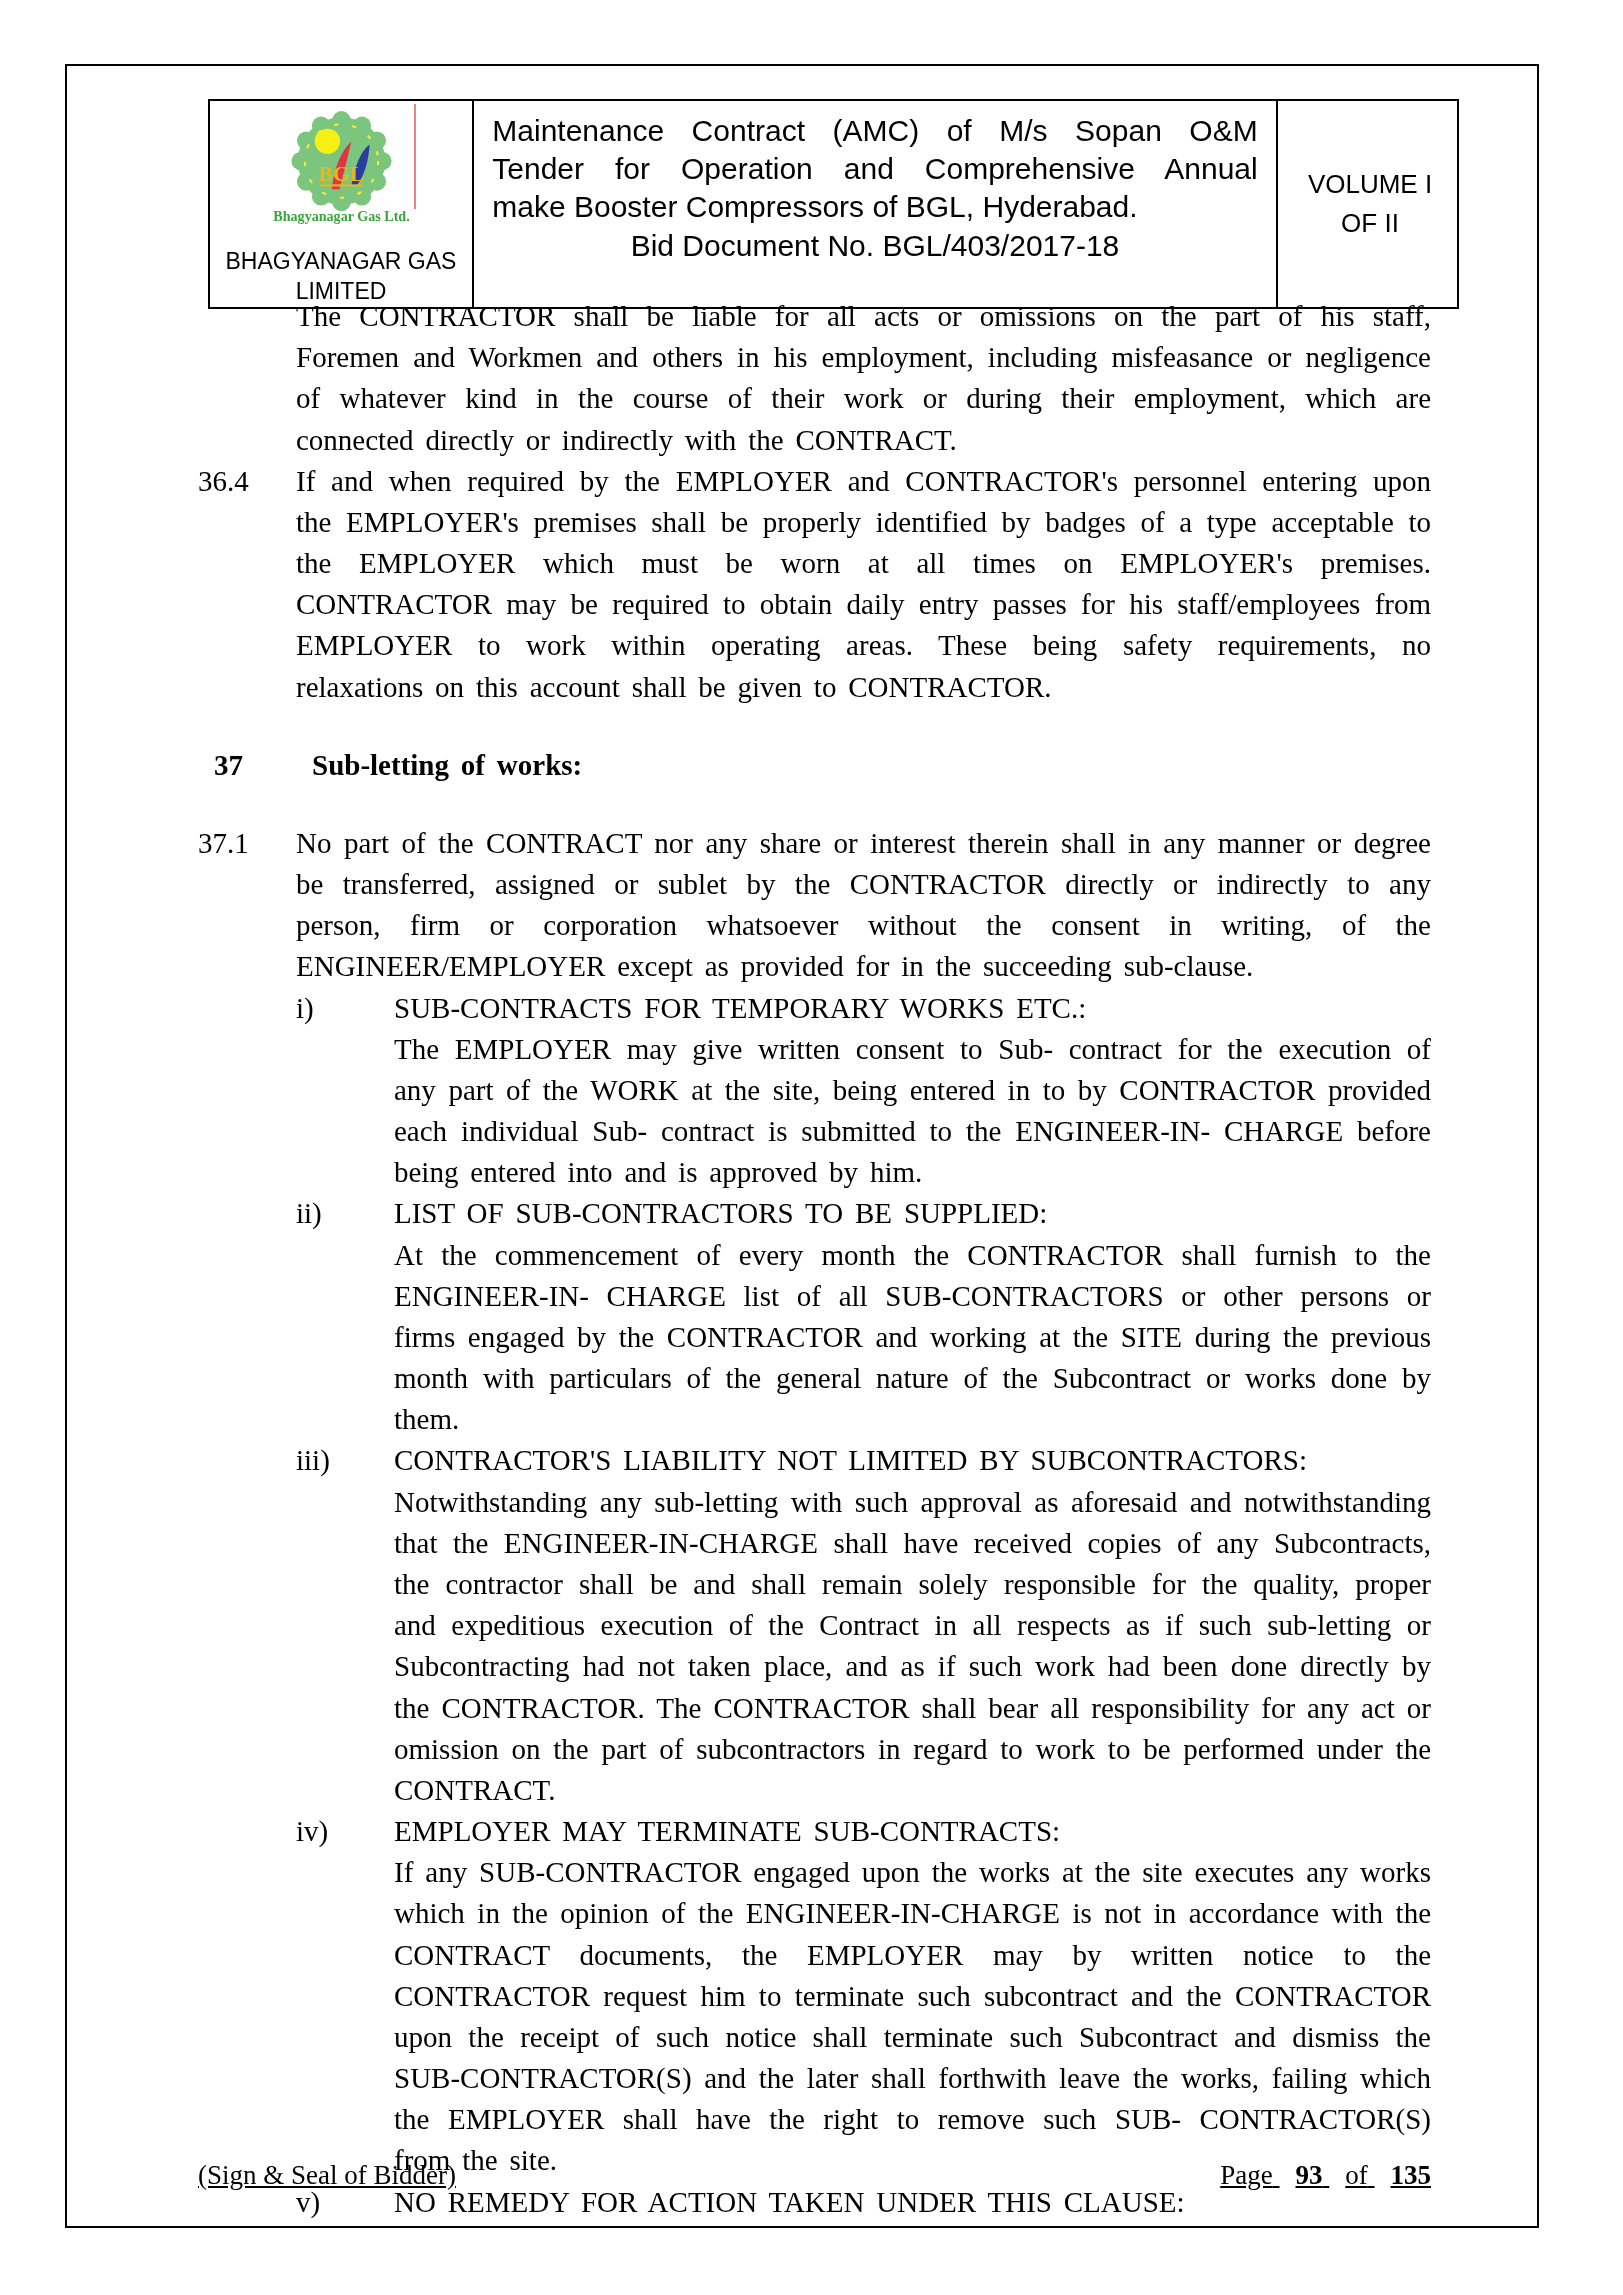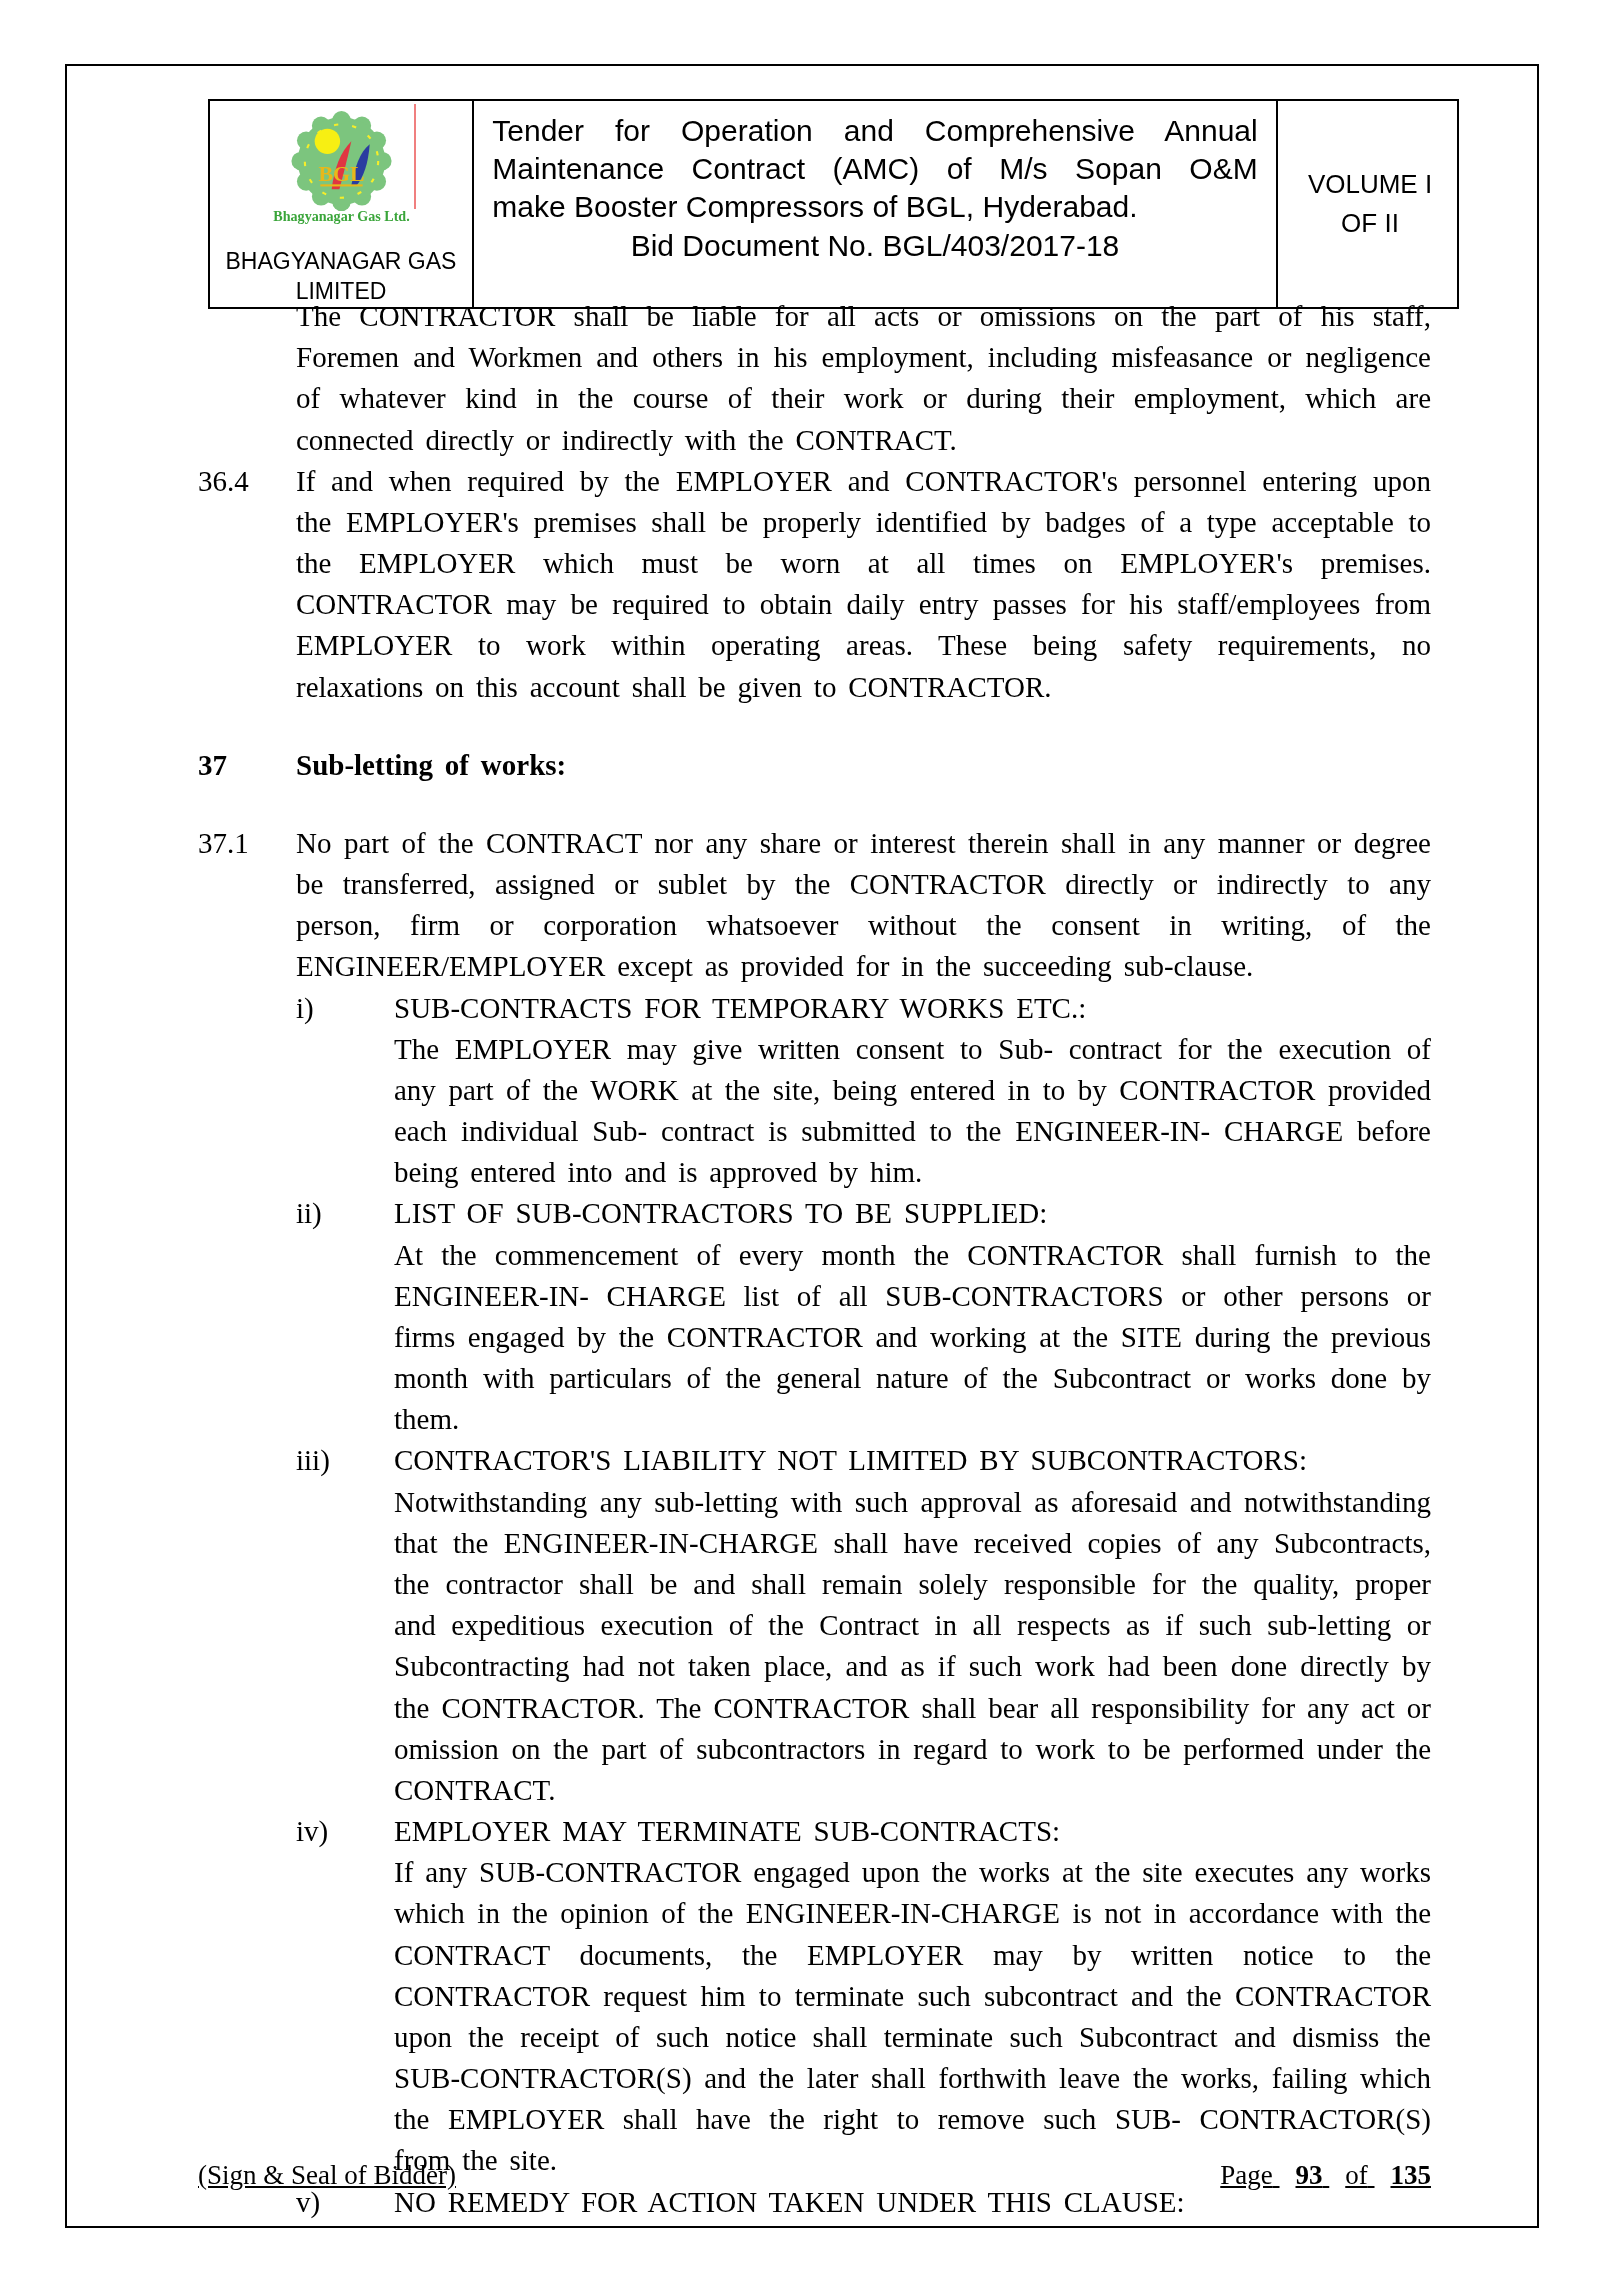--- a/index.html
+++ b/index.html
@@ -93,21 +93,21 @@
     left: 131px;          
     top: 230px;           
     width: 1233px;
     font-size: 29px;
     line-height: 1.42;
     word-spacing: 4.6px;
   }
   .clause { display: flex; }
   .clause-num { width: 98px; flex: none; }
   .clause-text { flex: 1; text-align: justify; }
-  .section-heading { margin: 37px 0; }
+  .section-heading { margin: 37px 16px; }
   .section-heading .clause-num,
   .section-heading .clause-text { font-weight: bold; text-align: left; }
 
   .subitem { display: flex; }
   .sub-marker { width: 98px; flex: none; }
   .sub-body { flex: 1; }
   .sub-heading { text-align: left; }
   .sub-text { text-align: justify; }
 
   
@@ -169,22 +169,22 @@
           <text x="100" y="163" text-anchor="middle" font-family="Liberation Serif, serif" font-size="20" font-weight="bold" fill="#3aa53a">Bhagyanagar Gas Ltd.</text>
         </svg>
         <div class="pink-rule"></div>
         <div class="company-name">
           <div>BHAGYANAGAR GAS</div>
           <div>LIMITED</div>
         </div>
       </div>
 
       <div class="hcell title-cell">
+        <div class="title-line-justify">Maintenance Contract (AMC) of M/s Sopan O&amp;M</div>
         <div class="title-line-justify">Tender for Operation and Comprehensive Annual</div>
-        <div class="title-line-justify">Maintenance Contract (AMC) of M/s Sopan O&amp;M</div>
         <div class="title-line-left">make Booster Compressors of BGL, Hyderabad.</div>
         <div class="bid-line">Bid Document No. BGL/403/2017-18</div>
       </div>
 
       <div class="hcell volume-cell">
         <div>VOLUME I</div>
         <div>OF II</div>
       </div>
     </div>
 

